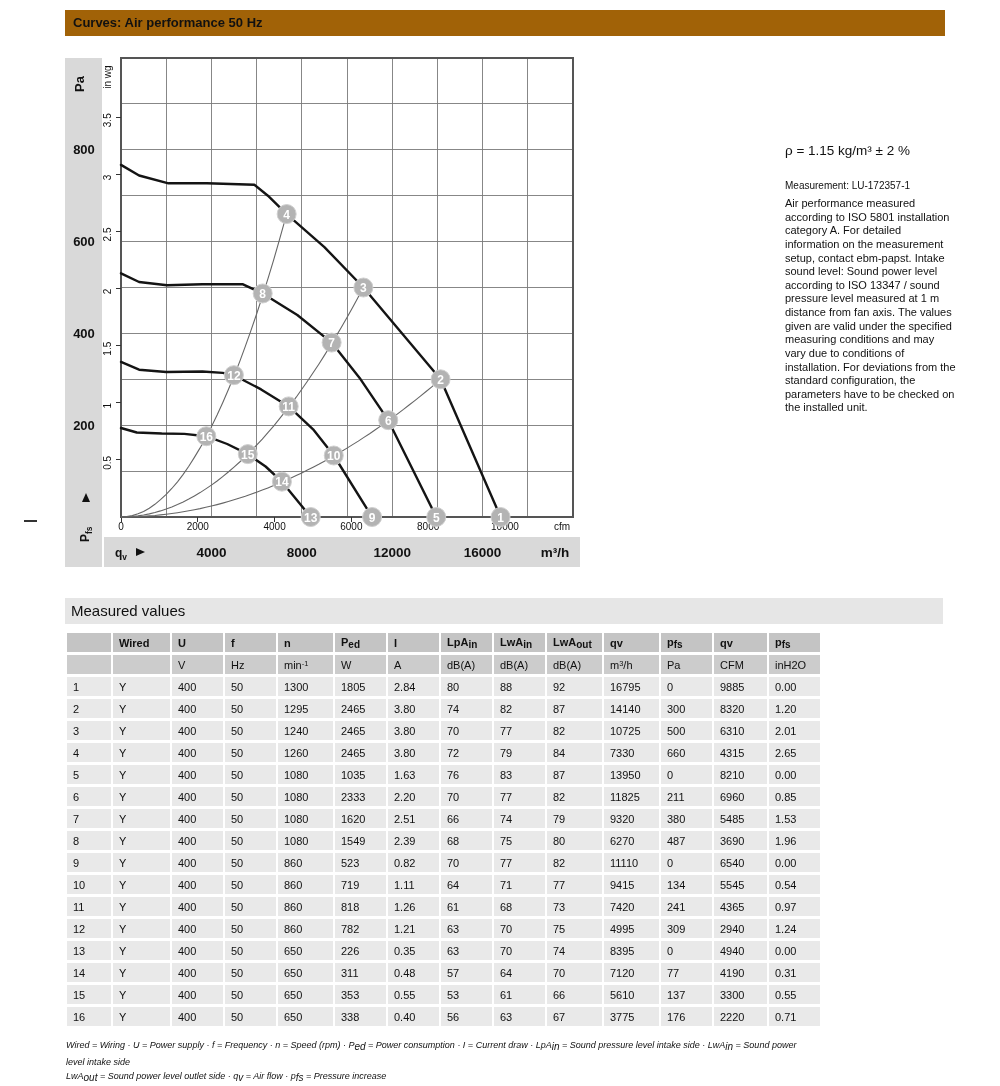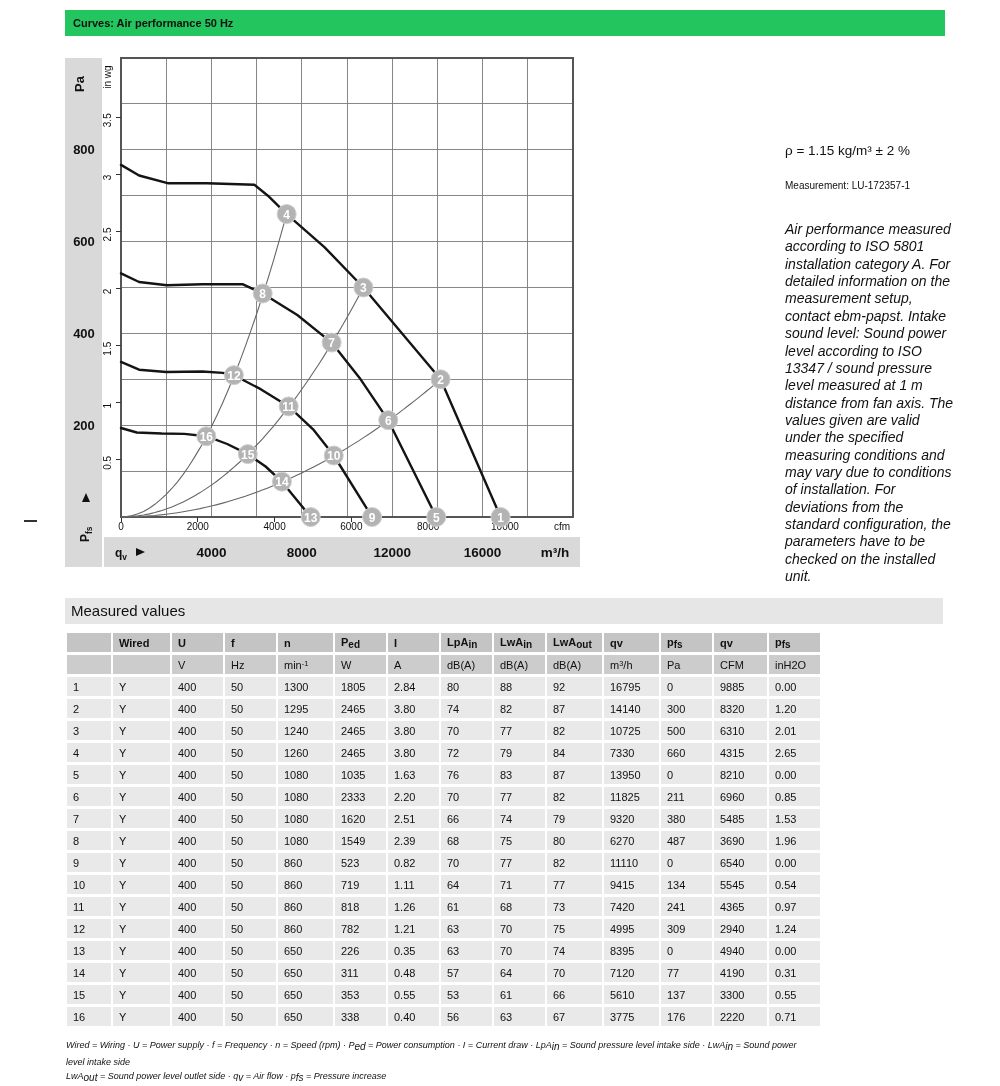--- a/index.html
+++ b/index.html
@@ -1,24 +1,24 @@
 <!DOCTYPE html>
 <html><head>
 <meta charset="utf-8">
 <style>
   html,body{margin:0;padding:0;background:#ffffff;}
   body{font-family:"Liberation Sans", sans-serif; color:#111; width:1000px; height:1086px; position:relative; overflow:hidden;}
   .abs{position:absolute;}
-  .bar-title{background:#22c55e; font-weight:bold; font-size:11px; line-height:26px; padding-left:8px;}
+  .bar-title{background:#a16207; font-weight:bold; font-size:13px; line-height:26px; padding-left:8px;}
   .bar-section{background:#e6e6e6; font-weight:normal; font-size:15px; line-height:26px; padding-left:6px;}
   #margin-mark{background:#333; width:13px; height:2px;}
   #info-block{width:172px;}
   #density-line{font-size:13.5px; margin-bottom:22px;}
-  #measurement-line{font-size:10px; margin-bottom:30px;}
-  #note-text{font-size:14px; line-height:1.24;font-style:italic;}
+  #measurement-line{font-size:10px; margin-bottom:6px;}
+  #note-text{font-size:11px; line-height:1.24;}
   table#measured-table{border-collapse:separate; border-spacing:2px 3px; table-layout:fixed;}
   table#measured-table td{font-size:11px; height:19px; padding:0 0 0 6px; overflow:hidden; white-space:nowrap;}
   td.hcell{background:#c4c4c4; font-weight:bold;}
   td.ucell{background:#cccccc;}
   td.dcell{background:#e9e9e9;}
   sub{font-size:10px; vertical-align:-2px;}
   sup{font-size:7.5px; vertical-align:3px;}
   #footnote{font-size:9px; line-height:1.6; width:740px;font-style:italic;}
   svg text{font-family:"Liberation Sans", sans-serif;}
 </style>

